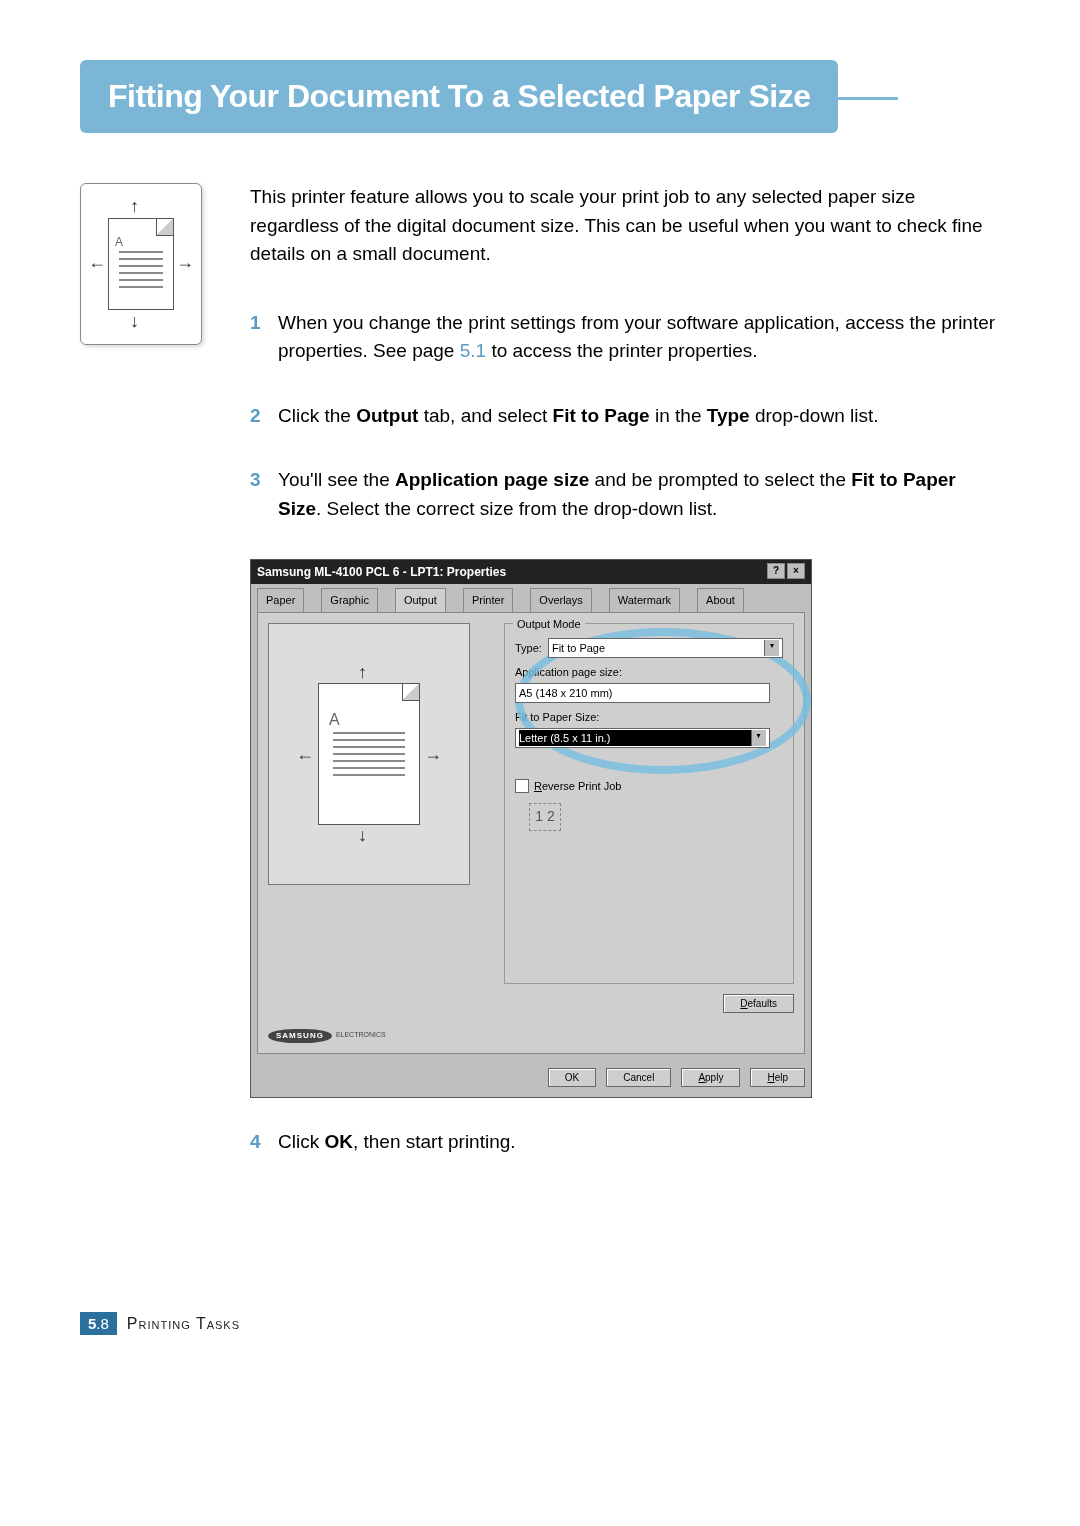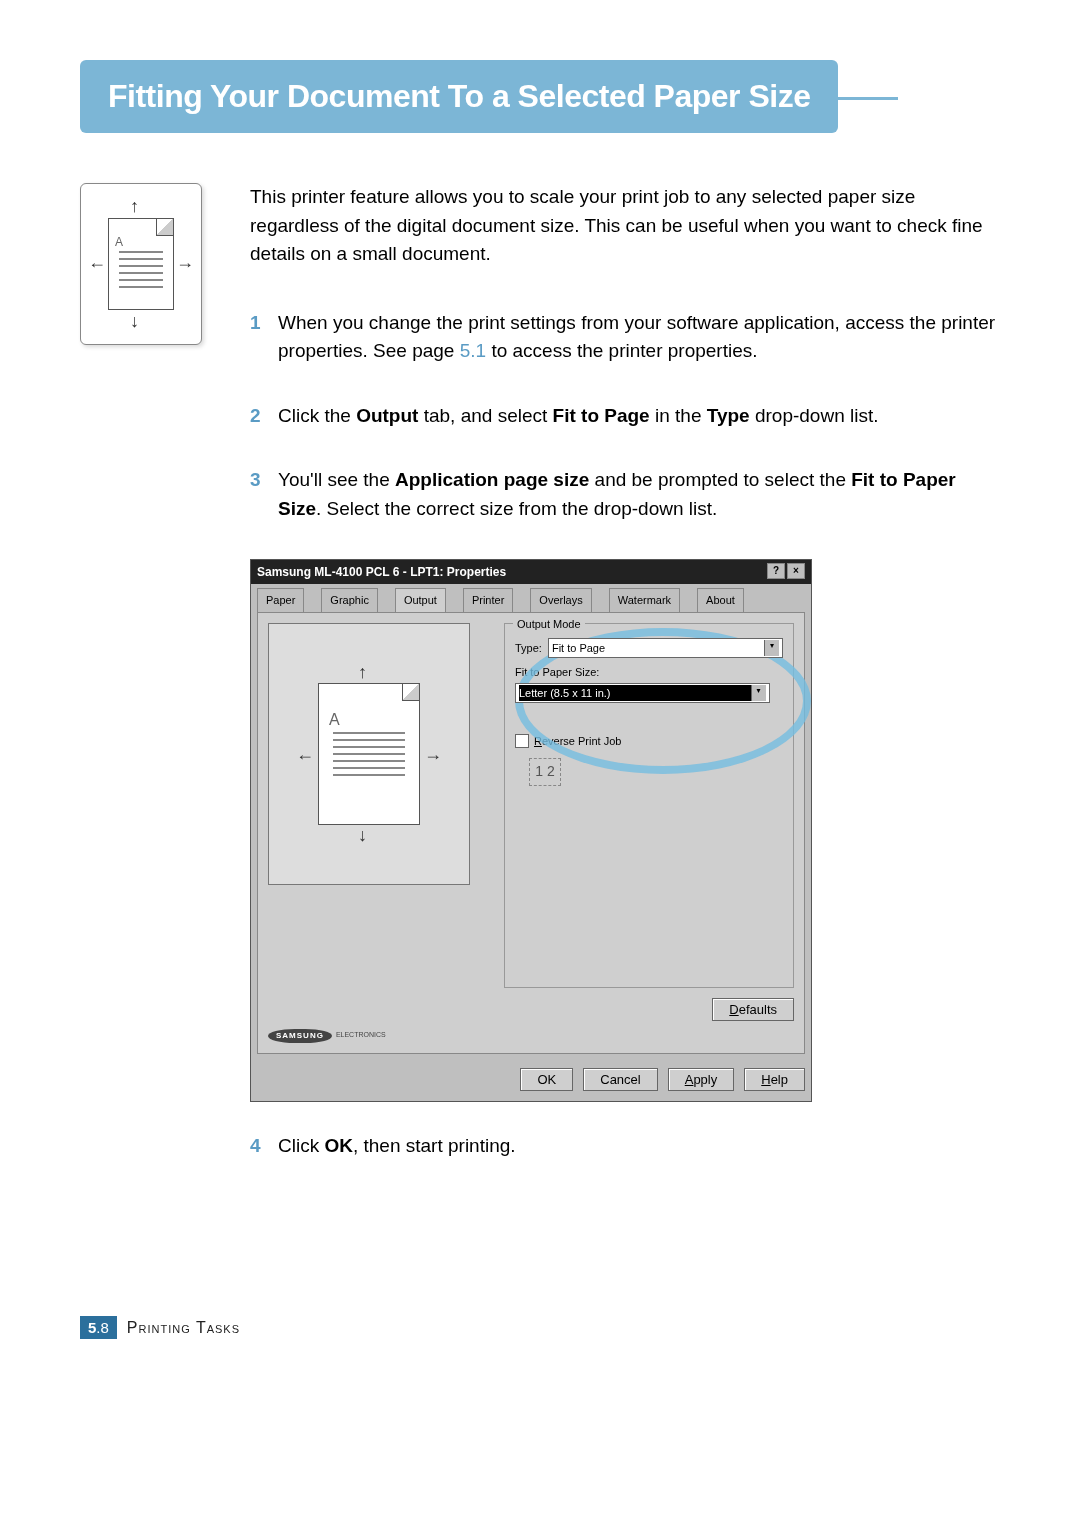--- a/index.html
+++ b/index.html
@@ -217,25 +217,25 @@
   .defaults-row {
     display: flex;
     justify-content: flex-end;
     margin-top: 10px;
   }
   .dlg-btn {
     background: #cfcfcf;
     border: 1px solid #666;
     box-shadow: 1px 1px 0 #fff inset;
     padding: 3px 16px;
-    font-size: 13px;
+    font-size: 10px;
   }
   .dlg-btn .u { text-decoration: underline; }
   .brand-row {
-    margin-top: 8px;
+    margin-top: 16px;
     font-size: 10px;
     display: flex;
     align-items: center;
     gap: 4px;
   }
   .brand-oval {
     background: #444;
     color: #fff;
     border-radius: 50% / 60%;
     padding: 1px 8px;
@@ -416,20 +416,24 @@
               <div class="highlight-ellipse"></div>
 
               <div class="form-row" style="display:flex;align-items:center;gap:6px;">
                 <span>Type:</span>
                 <div class="combo" style="flex:1;">
                   <span class="combo-text">Fit to Page</span>
                   <span class="combo-btn">▾</span>
                 </div>
               </div>
 
+              <div class="form-row">
+                <label>Application page size:</label>
+                <div class="field-ro">A5 (148 x 210 mm)</div>
+              </div>
 
               <div class="form-row">
                 <label>Fit to Paper Size:</label>
                 <div class="combo">
                   <span class="combo-text field-sel">Letter (8.5 x 11 in.)</span>
                   <span class="combo-btn">▾</span>
                 </div>
               </div>
 
               <div class="checkbox-row">

